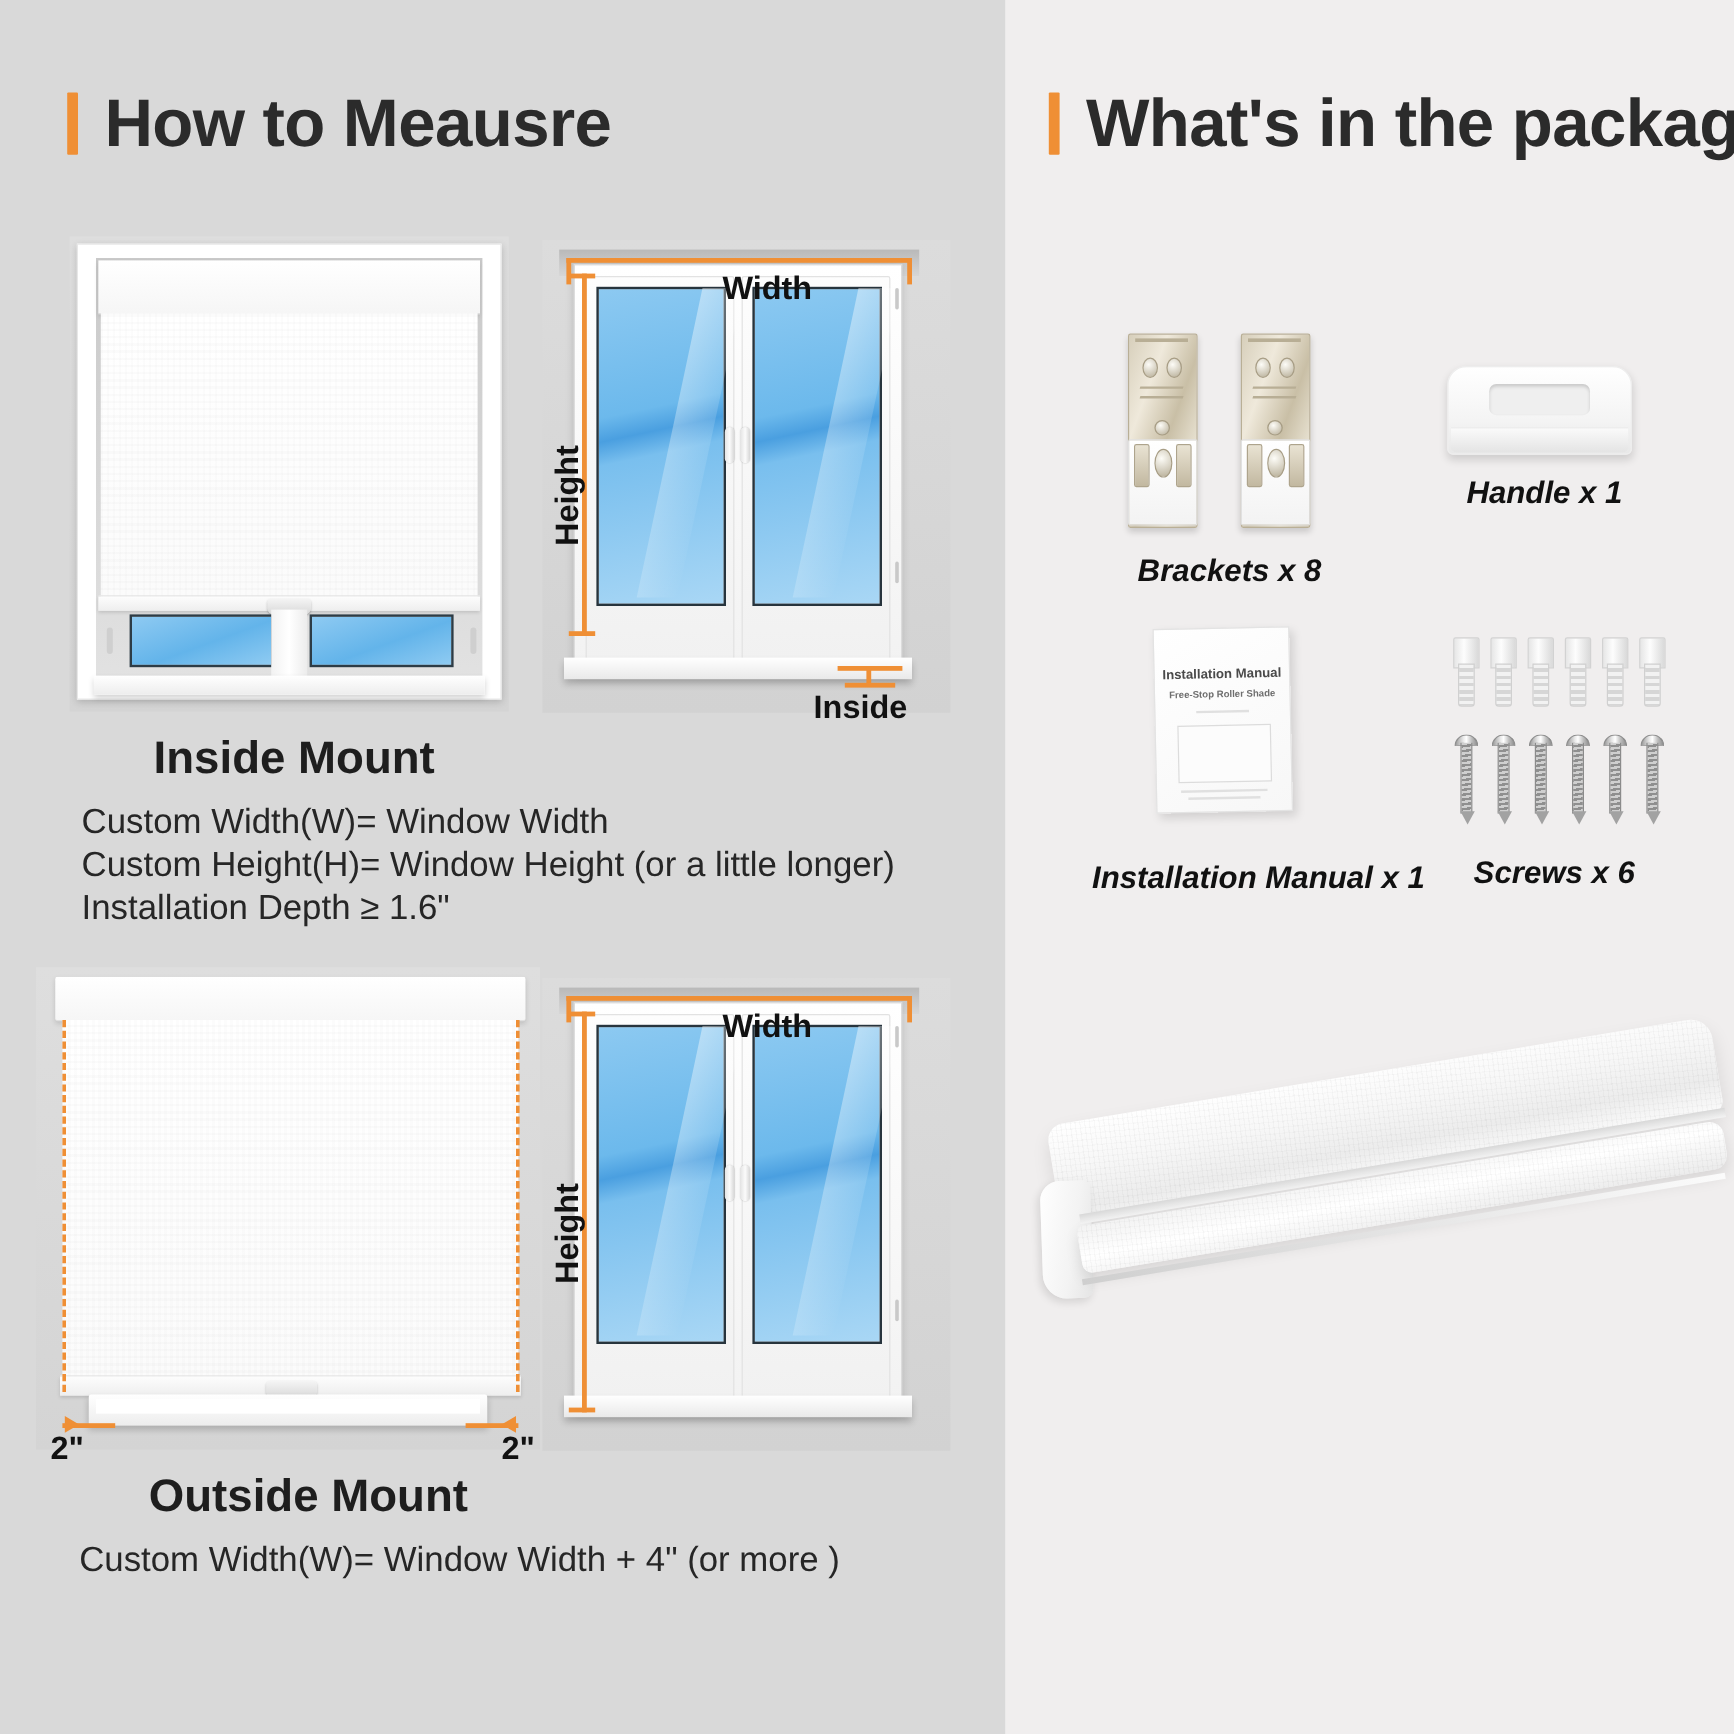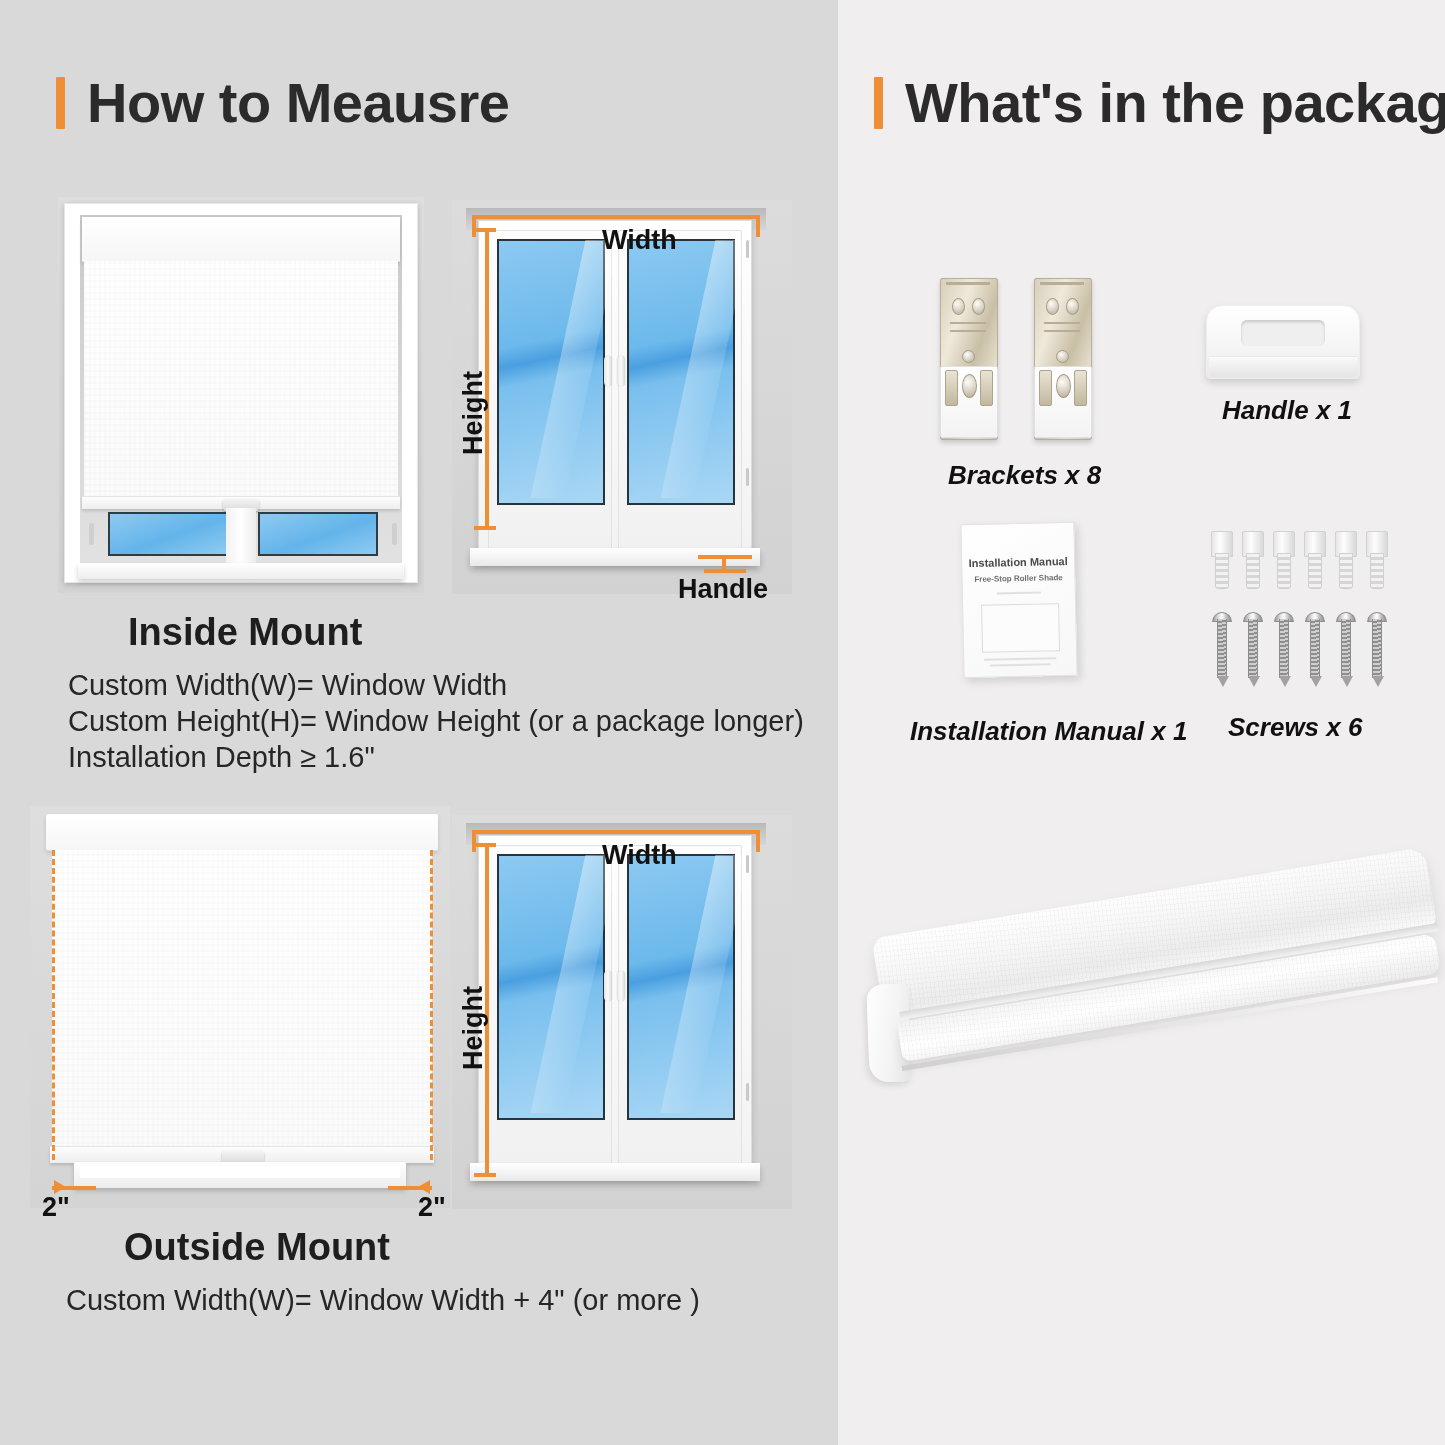--- a/index.html
+++ b/index.html
@@ -192,26 +192,26 @@
       <div class="orange-cap-v" style="left:304px;top:15px;"></div>
       <div class="orange-v" style="left:33px;top:28px;height:300px;"></div>
       <div class="orange-cap-h" style="left:22px;top:28px;"></div>
       <div class="orange-cap-h" style="left:22px;top:326px;"></div>
       <div class="orange-h" style="left:246px;top:355px;width:54px;"></div>
       <div class="orange-v" style="left:270px;top:355px;height:16px;"></div>
       <div class="orange-h" style="left:252px;top:369px;width:42px;"></div>
 
       <div class="dim-label" style="left:150px;top:25px;">Width</div>
       <div class="dim-label vert" style="left:6px;top:255px;">Height</div>
-      <div class="dim-label" style="left:226px;top:374px;">Handle</div>
+      <div class="dim-label" style="left:226px;top:374px;">Inside</div>
     </div>
 
     <div class="mount-title" style="left:128px;top:611px;">Inside Mount</div>
     <div class="spec-line" style="left:68px;top:669px;">Custom Width(W)= Window Width</div>
-    <div class="spec-line" style="left:68px;top:705px;">Custom Height(H)= Window Height (or a package longer)</div>
+    <div class="spec-line" style="left:68px;top:705px;">Custom Height(H)= Window Height (or a little longer)</div>
     <div class="spec-line" style="left:68px;top:741px;">Installation Depth ≥ 1.6"</div>
 
     <div class="scene" style="left:30px;top:806px;width:420px;height:402px;">
       <div class="rs-wall"></div>
       <div class="rs-headrail" style="left:16px;top:8px;width:392px;height:36px;border-radius:2px;"></div>
       <div class="rs-fabric" style="left:22px;top:44px;width:380px;height:300px;"></div>
       <div class="rs-bottombar" style="left:20px;top:340px;width:384px;height:16px;"></div>
       <div class="rs-pull" style="left:192px;top:345px;width:42px;height:14px;"></div>
       <div class="rs-sill" style="left:44px;top:356px;width:332px;height:26px;border-radius:2px;"></div>
       <div class="rs-frame" style="left:50px;top:360px;width:320px;height:12px;box-shadow:none;"></div>

